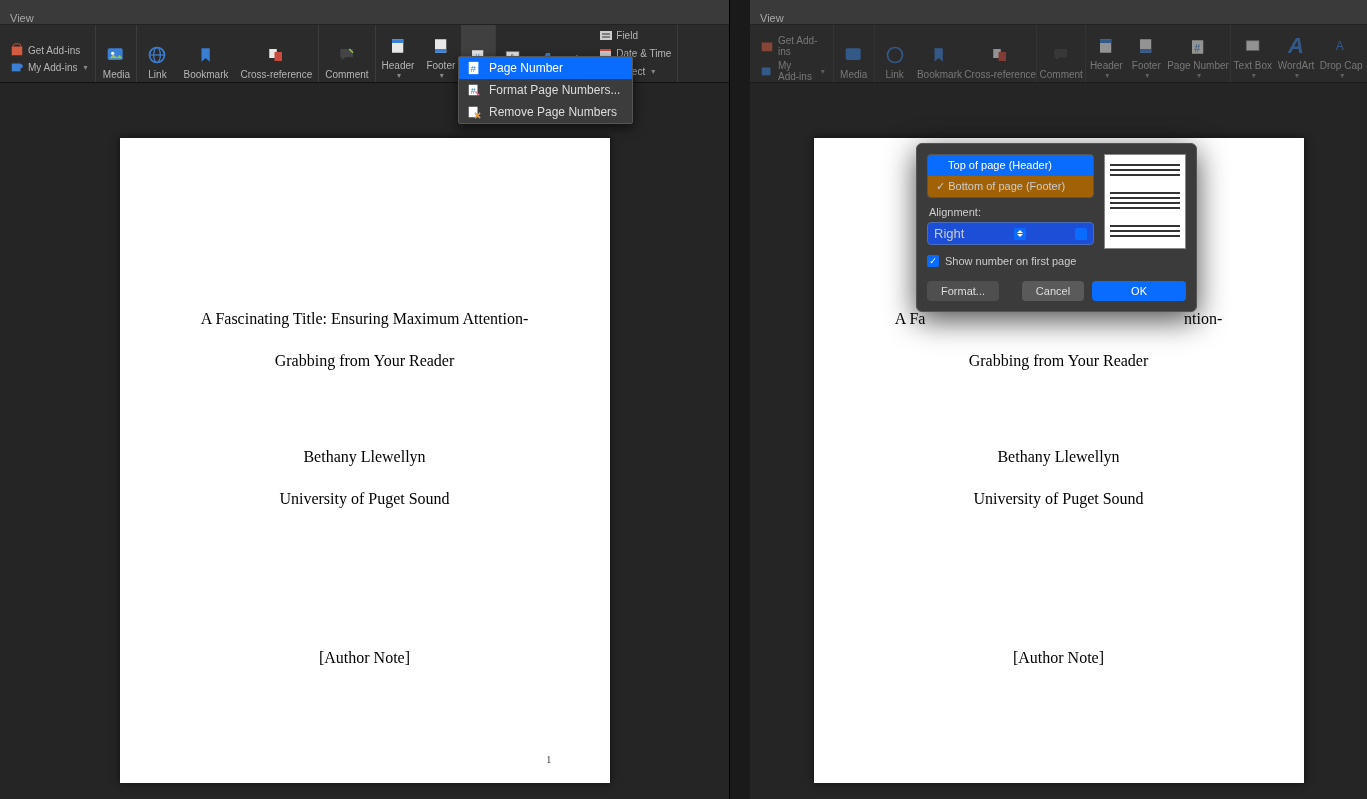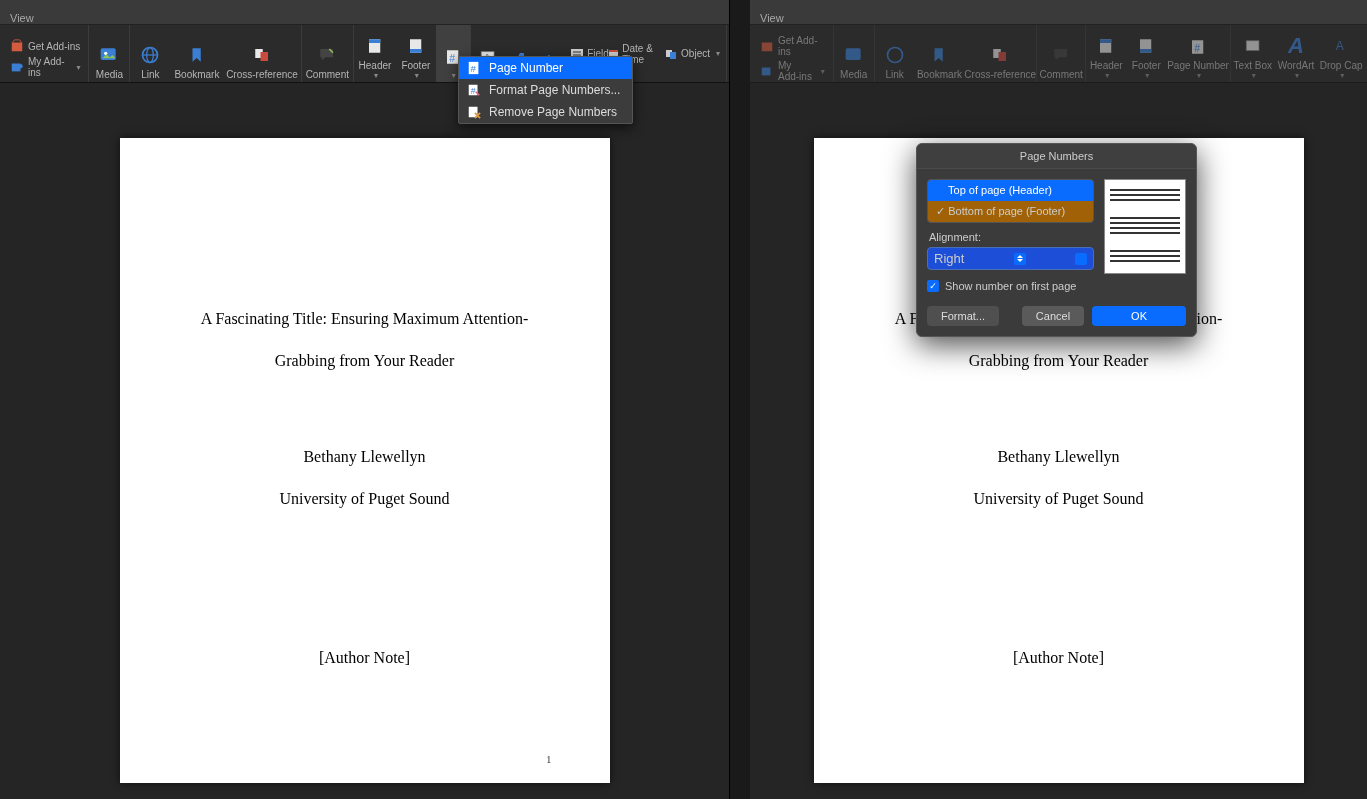--- a/index.html
+++ b/index.html
@@ -63,21 +63,21 @@
     height: 100%;
     color: #b5b5b5;
     font-size: 10px;
     white-space: nowrap;
     position: relative;
   }
   .btn .ico { width: 20px; height: 20px; display:flex; align-items:center; justify-content:center; }
   .btn .lbl { margin-top: 4px; }
   .btn.sel { background: #404040; }
   .mini-group {
-    display:flex; flex-direction:row; justify-content:space-around;
+    display:flex; flex-direction:column; justify-content:space-around;
     padding: 2px 6px; border-right:1px solid #3c3c3c; font-size:10px; color:#b5b5b5;
   }
   .mini-row{display:flex;align-items:center;gap:4px;}
   .sep { width: 0; border-right: 1px solid #3c3c3c; }
 
   .workspace {
     flex: 1;
     background: #252525;
     overflow: hidden;
     position: relative;
@@ -482,21 +482,20 @@
       <div class="doc-name">
         <div>Bethany Llewellyn</div>
         <div>University of Puget Sound</div>
       </div>
       <div class="author-note">[Author Note]</div>
     </div>
   </div>
 </div>
 
 <div class="dialog">
-  <div class="dtitle">Page Numbers</div>
   <div class="dbody">
     <div class="dcontrols">
       <div class="dropdown-list">
         <div class="opt sel"><span style="visibility:hidden;">✓ </span><span>Top of page (Header)</span></div>
         <div class="opt"><span class="chk"></span><span>Bottom of page (Footer)</span></div>
       </div>
       <div class="dlabel">Alignment:</div>
       <div class="dselect">
         <span>Right</span>
         <span class="arrows"></span>

